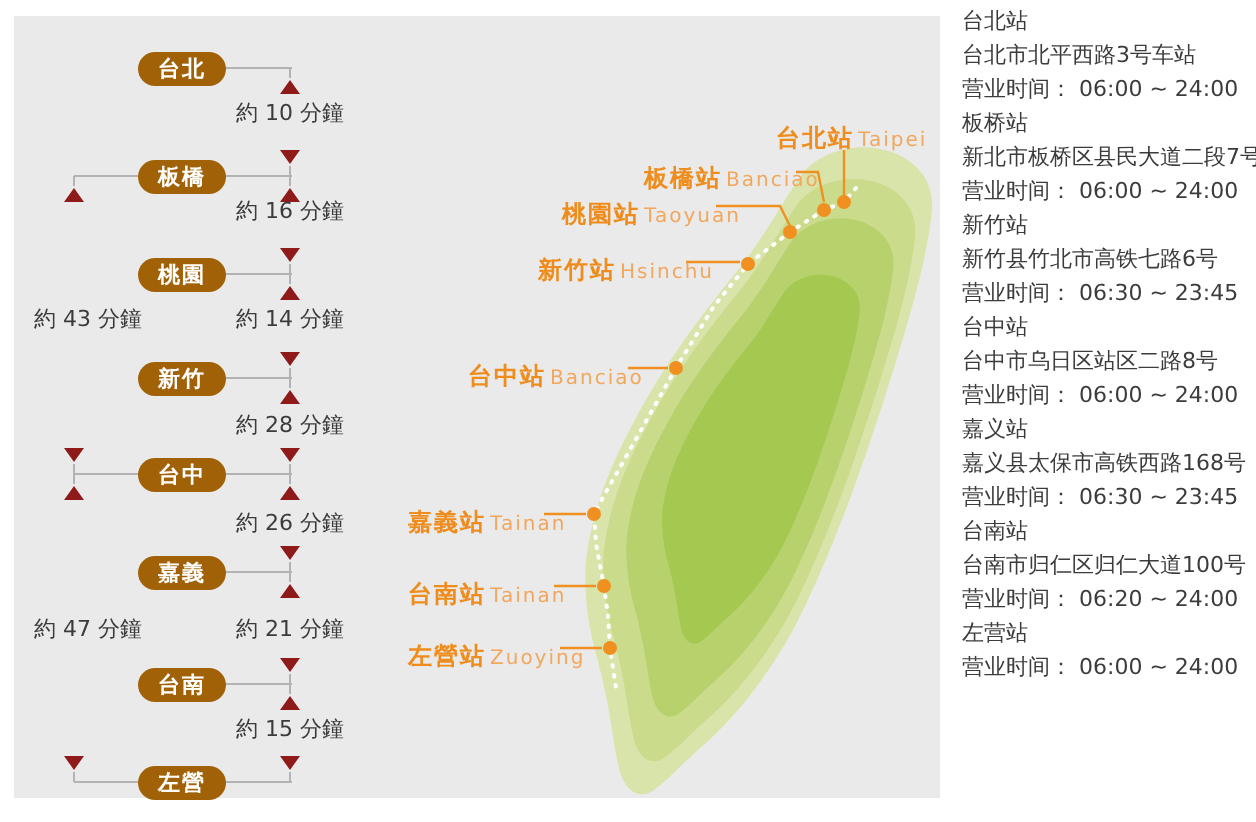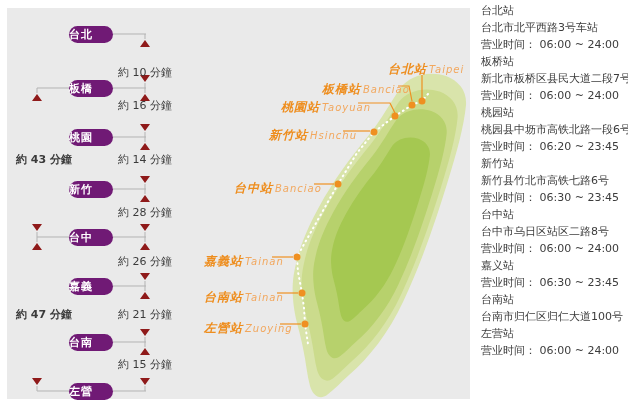--- a/index.html
+++ b/index.html
@@ -3,33 +3,33 @@
 <meta charset="utf-8">
 <style>
   html,body{margin:0;padding:0;background:#ffffff;}
   #canvas{
     position:relative;width:628px;height:411px;background:#ffffff;
     font-family:"DejaVu Sans","Liberation Sans",sans-serif;overflow:hidden;
   }
   #gray-area{position:absolute;left:7px;top:8px;width:463px;height:391px;background:#eaeaea;}
   svg.layer{position:absolute;left:0;top:0;}
   .pill{
-    position:absolute;left:69px;width:44px;height:17px;background:#701a75;
+    position:absolute;left:69px;width:44px;height:17px;background:#a16207;
     border-radius:9px;color:#ffffff;font-size:11px;font-weight:bold;
-    line-height:17px;letter-spacing:1px;
+    text-align:center;line-height:17px;letter-spacing:1px;
   }
   .time-label{
     position:absolute;left:111px;width:68px;text-align:center;
     font-size:11px;color:#3b3b3b;white-space:nowrap;
   }
   .express-label{
     position:absolute;left:4px;width:80px;text-align:center;
-    font-size:11px;color:#3b3b3b;white-space:nowrap;font-weight:bold;
+    font-size:11px;color:#3b3b3b;white-space:nowrap;
   }
-  .map-label{position:absolute;white-space:nowrap;font-style:italic;}
+  .map-label{position:absolute;white-space:nowrap;}
   .map-label .zh{font-size:12px;font-weight:bold;color:#ee8d1d;letter-spacing:1px;}
   .map-label .en{font-size:10px;color:#f2a75d;letter-spacing:1px;padding-left:2px;}
   #info-panel{
     position:absolute;left:481px;top:2px;width:146px;
     font-size:11px;line-height:17px;color:#3c3c3c;
   }
   .info-line{white-space:nowrap;}
 </style>
 </head>
 <body>
@@ -107,21 +107,21 @@
 
   <div class="pill" style="top:26px">台北</div>
   <div class="pill" style="top:80px">板橋</div>
   <div class="pill" style="top:129px">桃園</div>
   <div class="pill" style="top:181px">新竹</div>
   <div class="pill" style="top:229px">台中</div>
   <div class="pill" style="top:278px">嘉義</div>
   <div class="pill" style="top:334px">台南</div>
   <div class="pill" style="top:383px">左營</div>
 
-  <div class="time-label" style="top:65px">約 10 分鐘</div>
+  <div class="time-label" style="top:49px">約 10 分鐘</div>
   <div class="time-label" style="top:98px">約 16 分鐘</div>
   <div class="time-label" style="top:152px">約 14 分鐘</div>
   <div class="time-label" style="top:205px">約 28 分鐘</div>
   <div class="time-label" style="top:254px">約 26 分鐘</div>
   <div class="time-label" style="top:307px">約 21 分鐘</div>
   <div class="time-label" style="top:357px">約 15 分鐘</div>
 
   <div class="express-label" style="top:152px">約 43 分鐘</div>
   <div class="express-label" style="top:307px">約 47 分鐘</div>
 
@@ -155,41 +155,38 @@
       <div class="info-line">台北站</div>
       <div class="info-line">台北市北平西路3号车站</div>
       <div class="info-line">营业时间： 06:00 ~ 24:00</div>
     </div>
     <div>
       <div class="info-line">板桥站</div>
       <div class="info-line">新北市板桥区县民大道二段7号</div>
       <div class="info-line">营业时间： 06:00 ~ 24:00</div>
     </div>
     <div>
-      <div class="info-line">桃园站</div>
-      <div class="info-line">桃园县中坜市高铁北路一段6号</div>
-      <div class="info-line">营业时间： 06:20 ~ 23:45</div>
-    </div>
-    <div>
       <div class="info-line">新竹站</div>
       <div class="info-line">新竹县竹北市高铁七路6号</div>
       <div class="info-line">营业时间： 06:30 ~ 23:45</div>
     </div>
     <div>
       <div class="info-line">台中站</div>
       <div class="info-line">台中市乌日区站区二路8号</div>
       <div class="info-line">营业时间： 06:00 ~ 24:00</div>
     </div>
     <div>
       <div class="info-line">嘉义站</div>
+      <div class="info-line">嘉义县太保市高铁西路168号</div>
       <div class="info-line">营业时间： 06:30 ~ 23:45</div>
     </div>
     <div>
       <div class="info-line">台南站</div>
       <div class="info-line">台南市归仁区归仁大道100号</div>
+      <div class="info-line">营业时间： 06:20 ~ 24:00</div>
     </div>
     <div>
       <div class="info-line">左营站</div>
       <div class="info-line">营业时间： 06:00 ~ 24:00</div>
     </div>
   </div>
 
 </div>
 
 </body></html>

